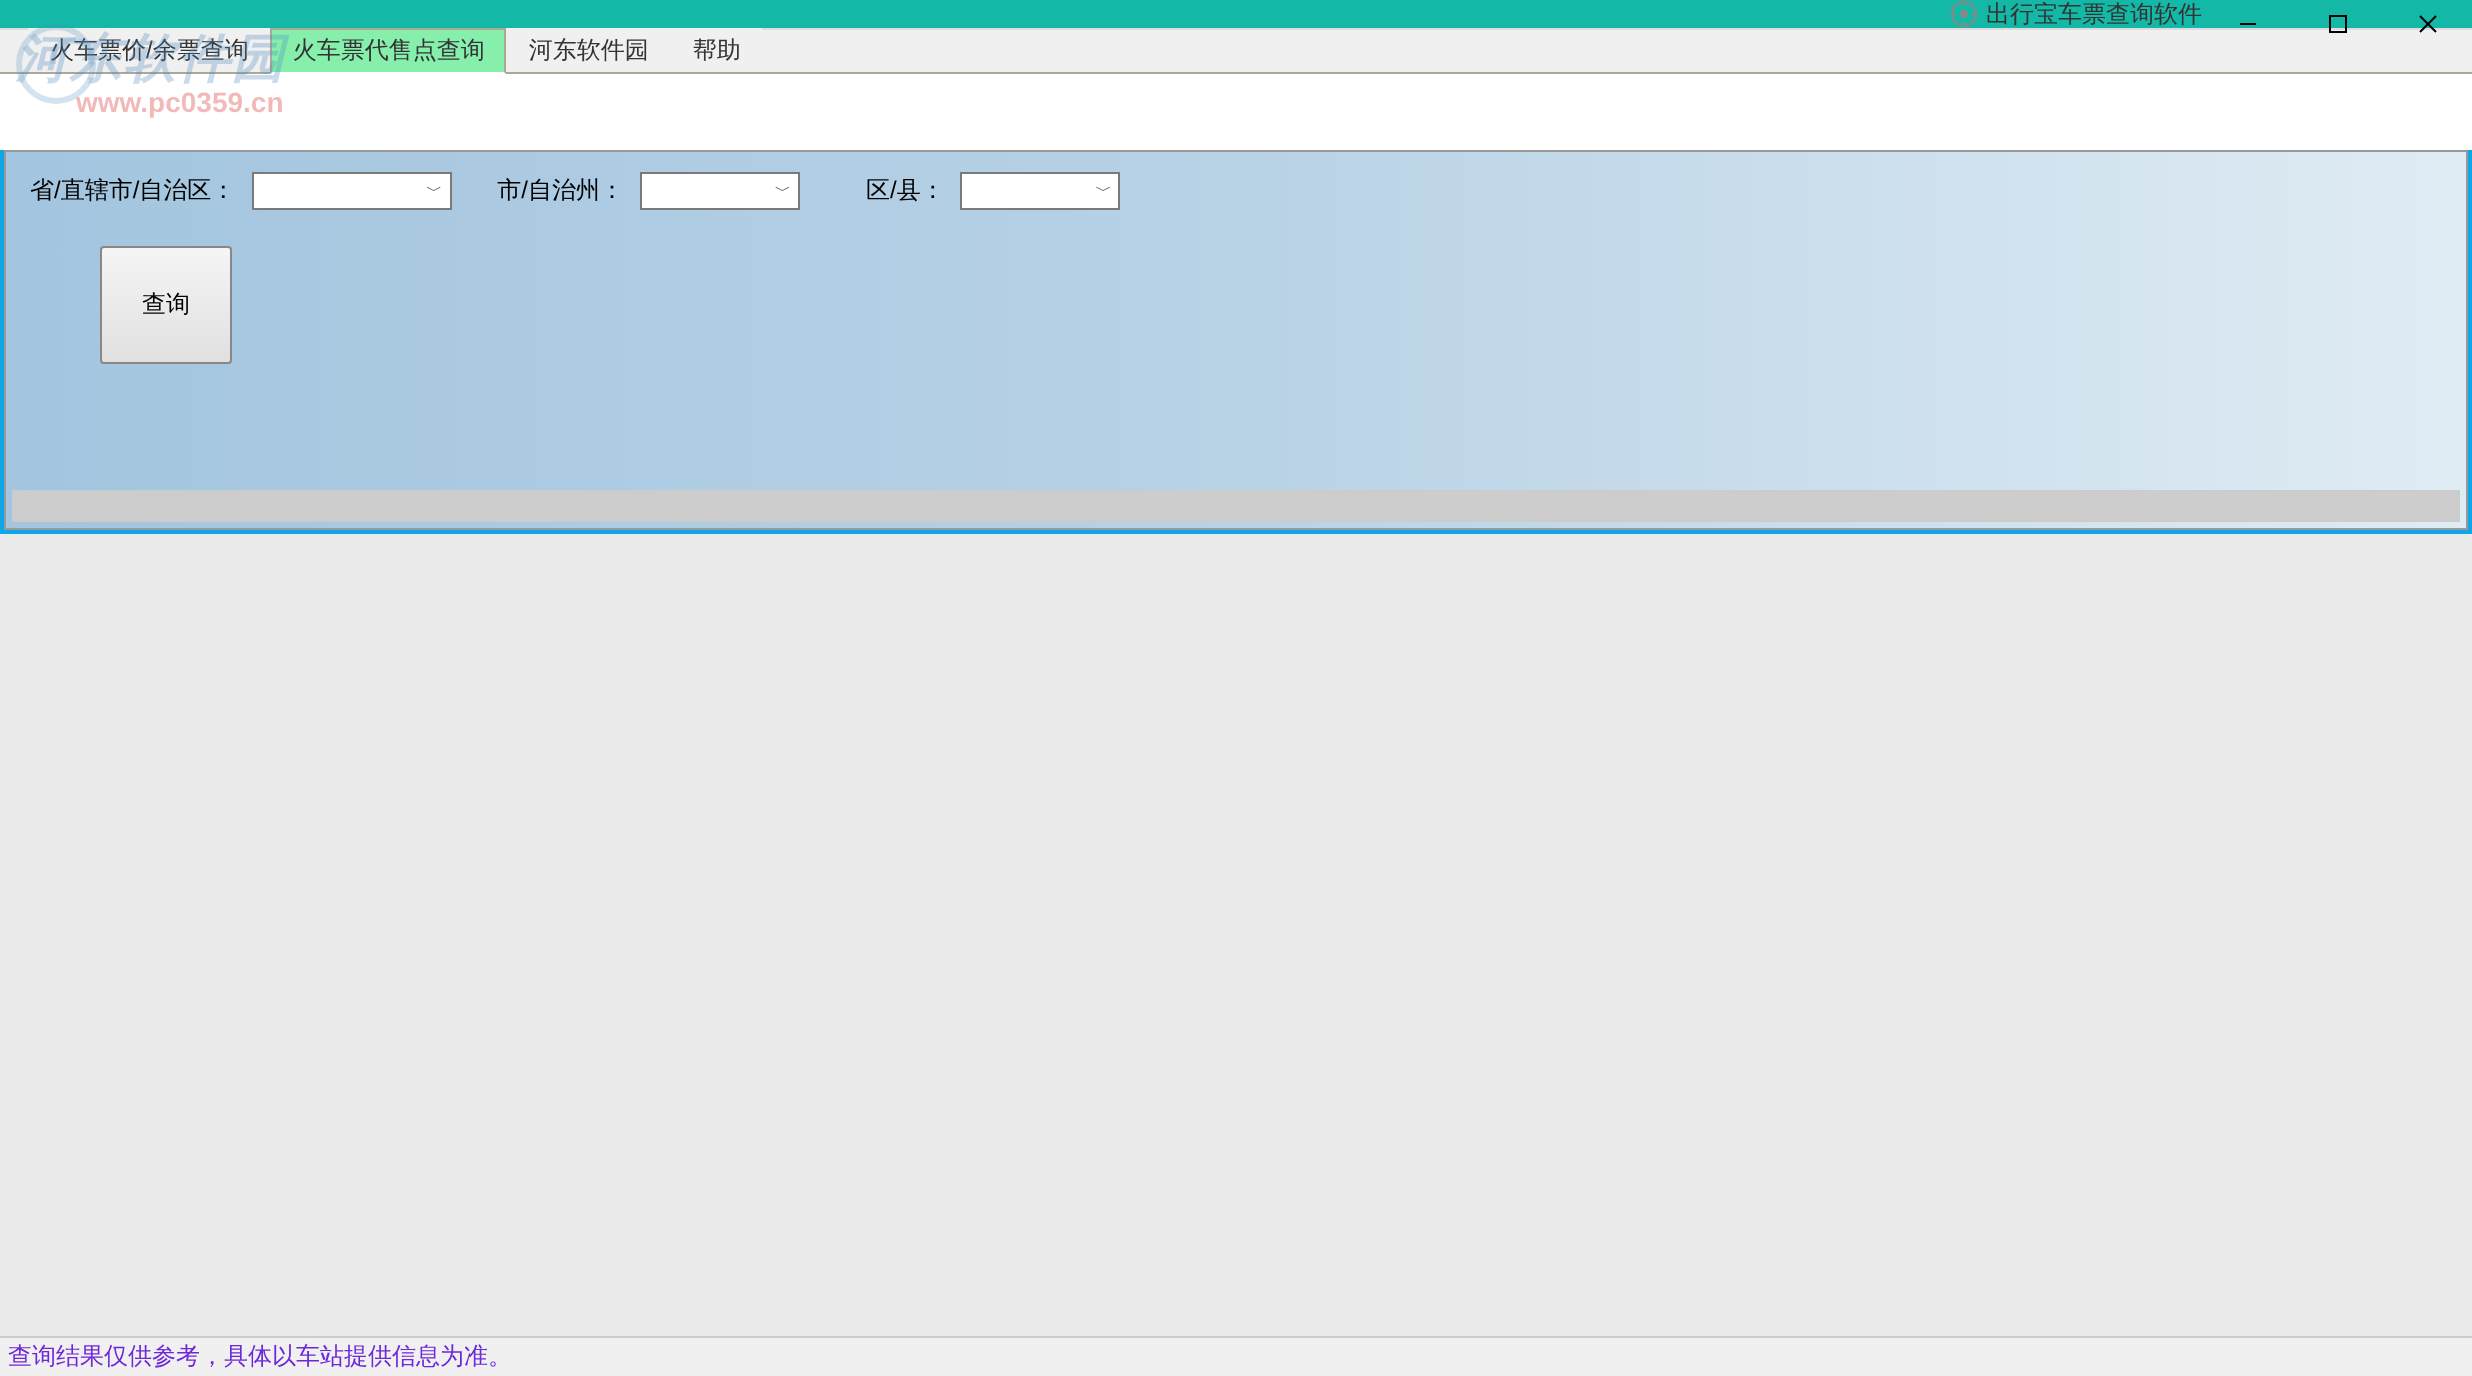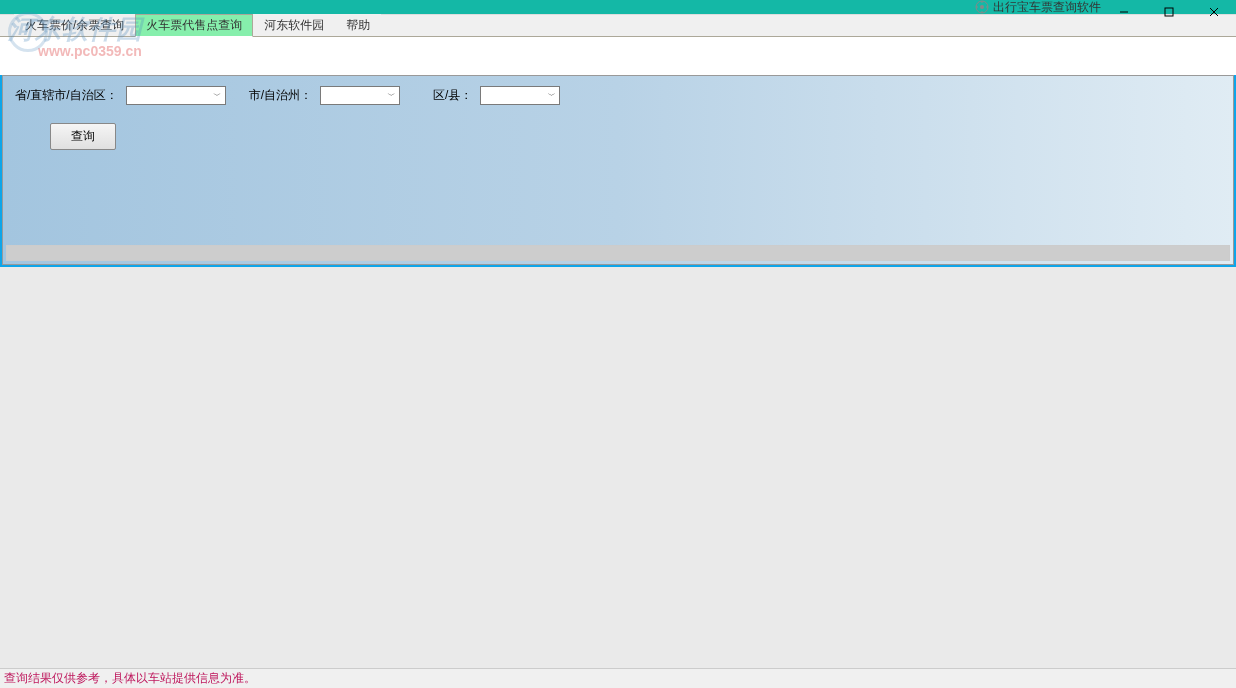--- a/index.html
+++ b/index.html
@@ -146,21 +146,21 @@
       width: 15px;
       height: 17px;
       display: flex;
       align-items: center;
       justify-content: center;
       font-size: 8px;
       color: #555;
     }
     
     .query-btn {
-      padding: 4px 20px;
+      padding: 20px 20px;
       background: linear-gradient(to bottom, #f5f5f5, #e0e0e0);
       border: 1px solid #888;
       border-radius: 2px;
       font-size: 12px;
       cursor: pointer;
       margin-left: 35px;
     }
     
     .scrollbar-horizontal {
       position: absolute;
@@ -187,21 +187,21 @@
     }
     
     .status-bar {
       height: 20px;
       background: #f0f0f0;
       border-top: 1px solid #ccc;
       display: flex;
       align-items: center;
       padding-left: 4px;
       font-size: 12px;
-      color: #be185d;
+      color: #6d28d9;
       position: absolute;
       bottom: 0;
       left: 0;
       right: 0;
     }
     
     .watermark {
       position: absolute;
       top: 12px;
       left: 8px;

